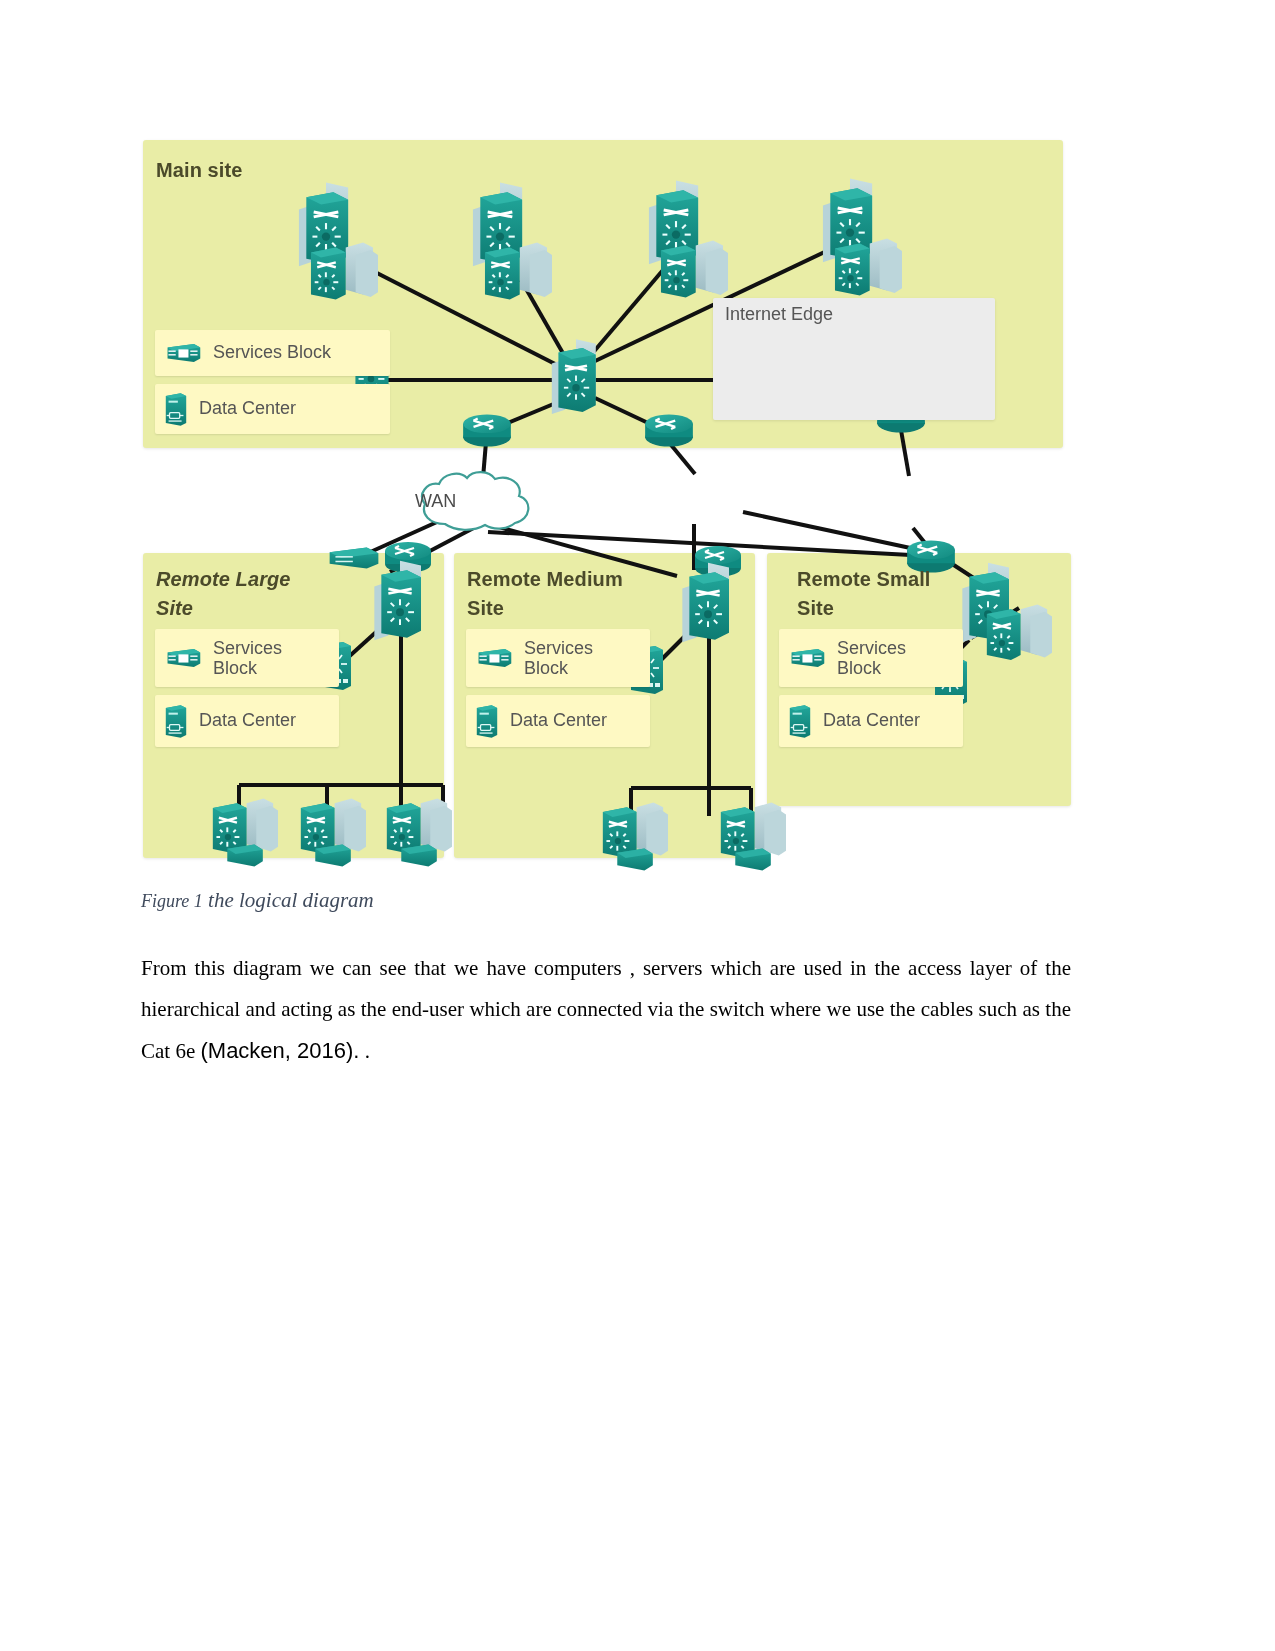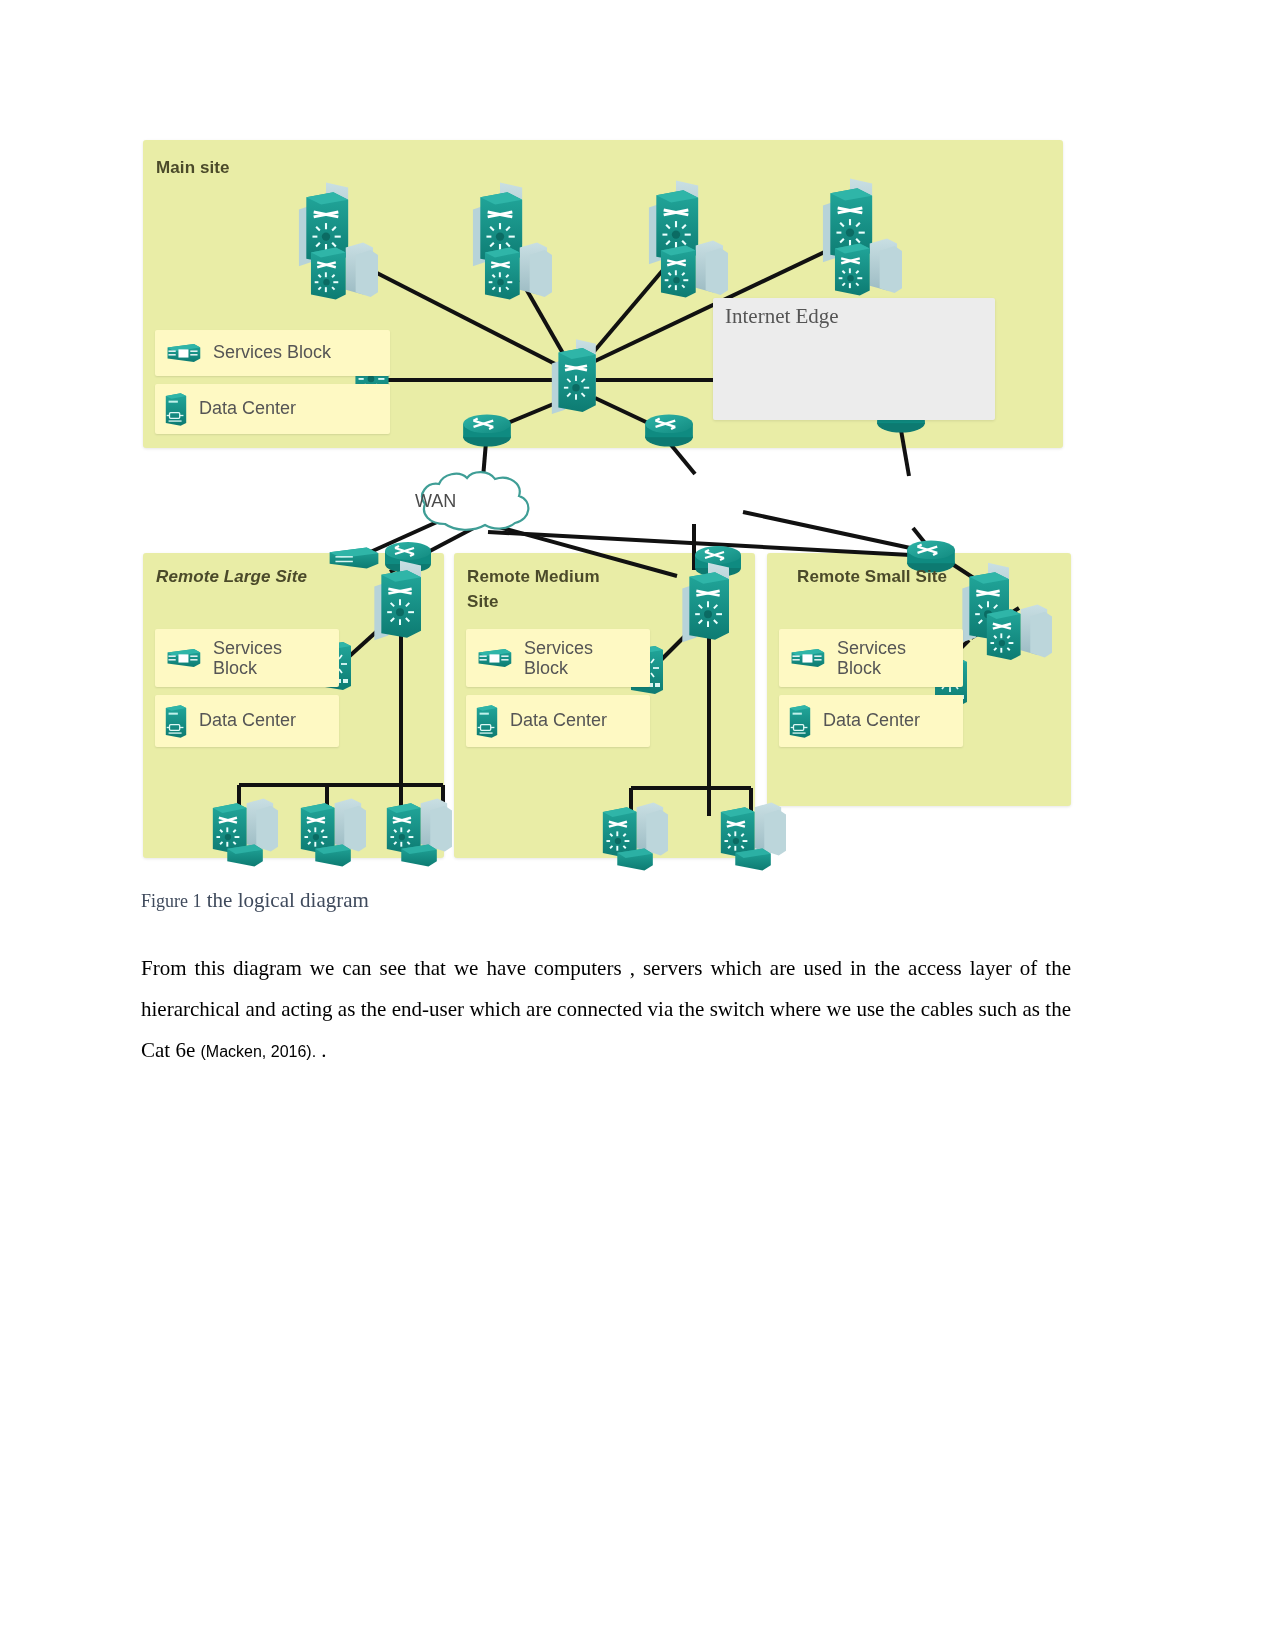--- a/index.html
+++ b/index.html
@@ -34,21 +34,21 @@
   }
   #panel-main   { left: 0px;   top: 0px;   width: 920px; height: 308px; }
   #panel-large  { left: 0px;   top: 413px; width: 301px; height: 305px; }
   #panel-medium { left: 311px; top: 413px; width: 301px; height: 305px; }
   #panel-small  { left: 624px; top: 413px; width: 304px; height: 253px; }
 
   .site-title {
     position: absolute;
     font-family: "Liberation Sans", sans-serif;
     font-weight: bold;
-    font-size: 17px;
+    font-size: 20px;
     color: #4b4a2a;
     line-height: 1.45;
     letter-spacing: 0.1px;
   }
   #title-main   { left: 13px;  top: 16px; }
   #title-large  { left: 13px;  top: 425px; width: 160px; font-style: italic; }
   #title-medium { left: 324px; top: 425px; width: 160px; }
   #title-small  { left: 654px; top: 425px; width: 160px; }
 
   
@@ -73,22 +73,22 @@
   #card-internet-edge {
     position: absolute;
     left: 570px; top: 158px; width: 282px; height: 122px;
     background: #ececec;
     border-radius: 2px;
     box-shadow: 0 1px 3px rgba(0,0,0,0.10);
   }
   #label-internet-edge {
     position: absolute;
     left: 582px; top: 164px;
-    font-family: Liberation Serif, serif;
-    font-size: 21px;
+    font-family: Liberation Sans, sans-serif;
+    font-size: 18px;
     color: #555555;
   }
 
   
   #card-main-services { left: 12px;  top: 190px; width: 235px; height: 46px; }
   #card-main-dc       { left: 12px;  top: 244px; width: 235px; height: 50px; }
 
   
   #card-large-services  { left: 12px;  top: 489px; width: 184px; height: 58px; }
   #card-large-dc        { left: 12px;  top: 555px; width: 184px; height: 52px; }
@@ -129,38 +129,39 @@
   .site-panel { z-index: 1; }
   .legend-card, #card-internet-edge { z-index: 4; }
   .site-title, #label-internet-edge, .cloud { z-index: 5; }
   .cloud { z-index: 5; }
 
   
   #caption {
     position: absolute;
     left: 141px; top: 888px;
     font-family: "Liberation Serif", serif;
+    font-style: italic;
     font-size: 21px;
     color: #3f4a5c;
   }
   #caption .fig-num { font-size: 18px; }
 
   #body-copy {
     position: absolute;
     left: 141px; top: 948px;
     width: 930px;
     font-family: "Liberation Serif", serif;
     font-size: 21px;
     color: #000000;
     line-height: 41px;
     text-align: justify;
   }
   #body-copy .cite {
     font-family: "Liberation Sans", sans-serif;
-    font-size: 16px;
+    font-size: 22px;
   }
 </style>
 </head>
 <body>
 
 <div id="page">
 
   <div id="figure">
 
     <div class="site-panel" id="panel-main"></div>

